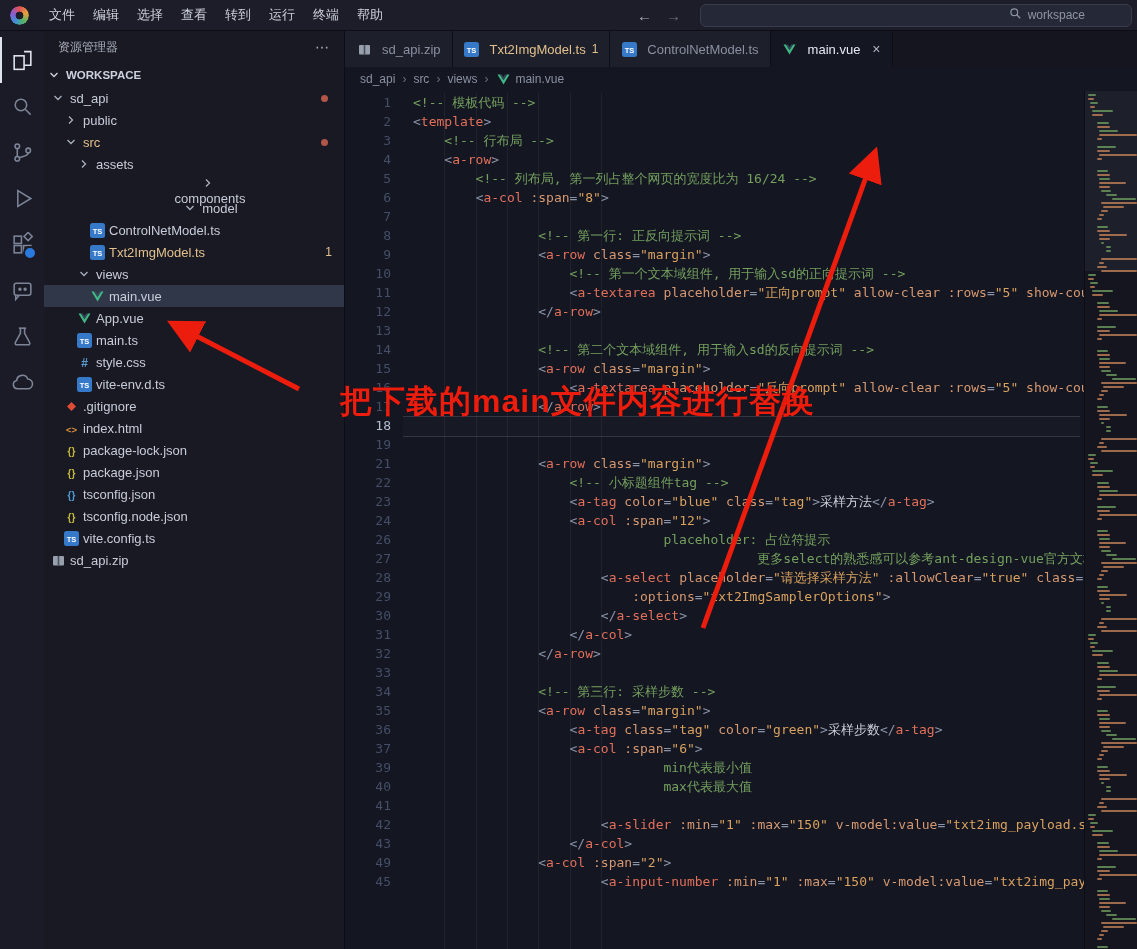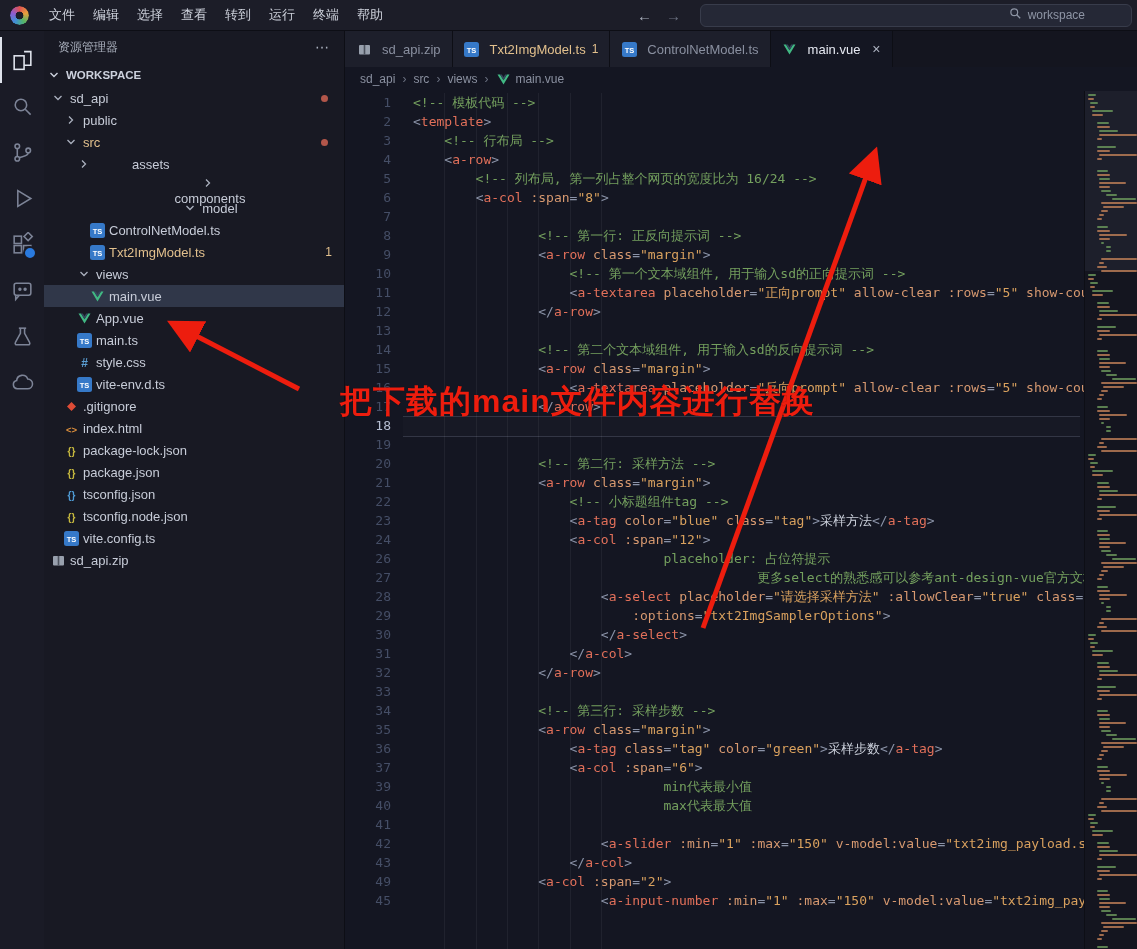--- a/index.html
+++ b/index.html
@@ -224,21 +224,21 @@
           </div>
           <div class="tree-row" style="padding-left: 19px;">
             <span class="t-ic">
               <svg width="16" height="16" viewBox="0 0 16 16">
                 <path d="M4.5 6l3.5 3.5L11.5 6" stroke="#aab0be" stroke-width="1.3" fill="none"></path>
               </svg>
             </span>
             <span class="t-label mod">src</span>
             <span class="badge-dot"></span>
           </div>
-          <div class="tree-row" style="padding-left: 32px; gap: 36px;">
+          <div class="tree-row" style="padding-left: 32px;">
             <span class="t-ic">
               <svg width="16" height="16" viewBox="0 0 16 16">
                 <path d="M6 4.5L9.5 8 6 11.5" stroke="#aab0be" stroke-width="1.3" fill="none"></path>
               </svg>
             </span>
             <span class="t-label">assets</span>
           </div>
           <div class="tree-row" style="padding-left: 32px; flex-direction: column;">
             <span class="t-ic">
               <svg width="16" height="16" viewBox="0 0 16 16">
@@ -480,21 +480,20 @@
             <div class="code-line"><span class="ln">10</span><span class="lt"><span class="tk-c">                    &lt;!-- 第一个文本域组件, 用于输入sd的正向提示词 --&gt;</span></span></div>
             <div class="code-line"><span class="ln">11</span><span class="lt">                    <span class="tk-p">&lt;</span><span class="tk-t">a-textarea</span> <span class="tk-a">placeholder</span><span class="tk-p">=</span><span class="tk-s">"正向prompt"</span> <span class="tk-a">allow-clear</span> <span class="tk-a">:rows</span><span class="tk-p">=</span><span class="tk-s">"5"</span> <span class="tk-a">show-count</span> </span></div>
             <div class="code-line"><span class="ln">12</span><span class="lt">                <span class="tk-p">&lt;/</span><span class="tk-t">a-row</span><span class="tk-p">&gt;</span></span></div>
             <div class="code-line"><span class="ln">13</span><span class="lt"></span></div>
             <div class="code-line"><span class="ln">14</span><span class="lt"><span class="tk-c">                &lt;!-- 第二个文本域组件, 用于输入sd的反向提示词 --&gt;</span></span></div>
             <div class="code-line"><span class="ln">15</span><span class="lt">                <span class="tk-p">&lt;</span><span class="tk-t">a-row</span> <span class="tk-a">class</span><span class="tk-p">=</span><span class="tk-s">"margin"</span><span class="tk-p">&gt;</span></span></div>
             <div class="code-line"><span class="ln">16</span><span class="lt">                    <span class="tk-p">&lt;</span><span class="tk-t">a-textarea</span> <span class="tk-a">placeholder</span><span class="tk-p">=</span><span class="tk-s">"反向prompt"</span> <span class="tk-a">allow-clear</span> <span class="tk-a">:rows</span><span class="tk-p">=</span><span class="tk-s">"5"</span> <span class="tk-a">show-count</span></span></div>
             <div class="code-line"><span class="ln">17</span><span class="lt">                <span class="tk-p">&lt;/</span><span class="tk-t">a-row</span><span class="tk-p">&gt;</span></span></div>
             <div class="code-line"><span class="ln ln-a">18</span><span class="lt"></span></div>
             <div class="code-line"><span class="ln">19</span><span class="lt"></span></div>
-            <div class="code-line"><span class="ln">20</span><span class="lt"><span class="tk-c">                &lt;!-- 第二行: 采样方法 --&gt;</span></span></div>
             <div class="code-line"><span class="ln">21</span><span class="lt">                <span class="tk-p">&lt;</span><span class="tk-t">a-row</span> <span class="tk-a">class</span><span class="tk-p">=</span><span class="tk-s">"margin"</span><span class="tk-p">&gt;</span></span></div>
             <div class="code-line"><span class="ln">22</span><span class="lt"><span class="tk-c">                    &lt;!-- 小标题组件tag --&gt;</span></span></div>
             <div class="code-line"><span class="ln">23</span><span class="lt">                    <span class="tk-p">&lt;</span><span class="tk-t">a-tag</span> <span class="tk-a">color</span><span class="tk-p">=</span><span class="tk-s">"blue"</span> <span class="tk-a">class</span><span class="tk-p">=</span><span class="tk-s">"tag"</span><span class="tk-p">&gt;</span><span class="tk-x">采</span><span class="tk-x">样</span><span class="tk-x">方</span><span class="tk-x">法</span><span class="tk-p">&lt;/</span><span class="tk-t">a-tag</span><span class="tk-p">&gt;</span></span></div>
             <div class="code-line"><span class="ln">24</span><span class="lt">                    <span class="tk-p">&lt;</span><span class="tk-t">a-col</span> <span class="tk-a">:span</span><span class="tk-p">=</span><span class="tk-s">"12"</span><span class="tk-p">&gt;</span></span></div>
             <div class="code-line"><span class="ln">26</span><span class="lt"><span class="tk-c">                                placeholder: 占位符提示</span></span></div>
             <div class="code-line"><span class="ln">27</span><span class="lt"><span class="tk-c">                                            更多select的熟悉感可以参考ant-design-vue官方文档  --&gt;</span></span></div>
             <div class="code-line"><span class="ln">28</span><span class="lt">                        <span class="tk-p">&lt;</span><span class="tk-t">a-select</span> <span class="tk-a">placeholder</span><span class="tk-p">=</span><span class="tk-s">"请选择采样方法"</span> <span class="tk-a">:allowClear</span><span class="tk-p">=</span><span class="tk-s">"true"</span> <span class="tk-a">class</span><span class="tk-p">=</span><span class="tk-s">"sel</span></span></div>
             <div class="code-line"><span class="ln">29</span><span class="lt">                            <span class="tk-a">:options</span><span class="tk-p">=</span><span class="tk-s">"txt2ImgSamplerOptions"</span><span class="tk-p">&gt;</span></span></div>
             <div class="code-line"><span class="ln">30</span><span class="lt">                        <span class="tk-p">&lt;/</span><span class="tk-t">a-select</span><span class="tk-p">&gt;</span></span></div>
             <div class="code-line"><span class="ln">31</span><span class="lt">                    <span class="tk-p">&lt;/</span><span class="tk-t">a-col</span><span class="tk-p">&gt;</span></span></div>

